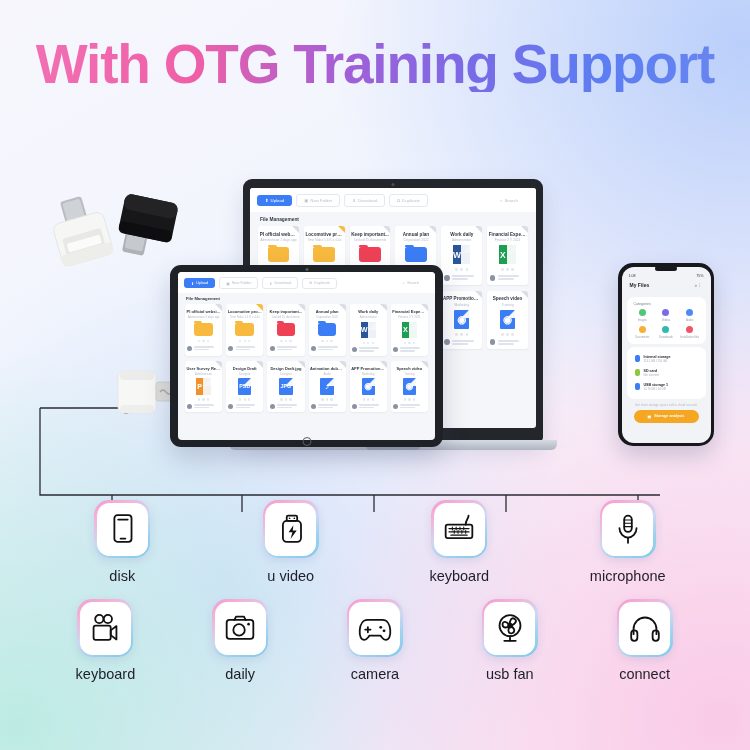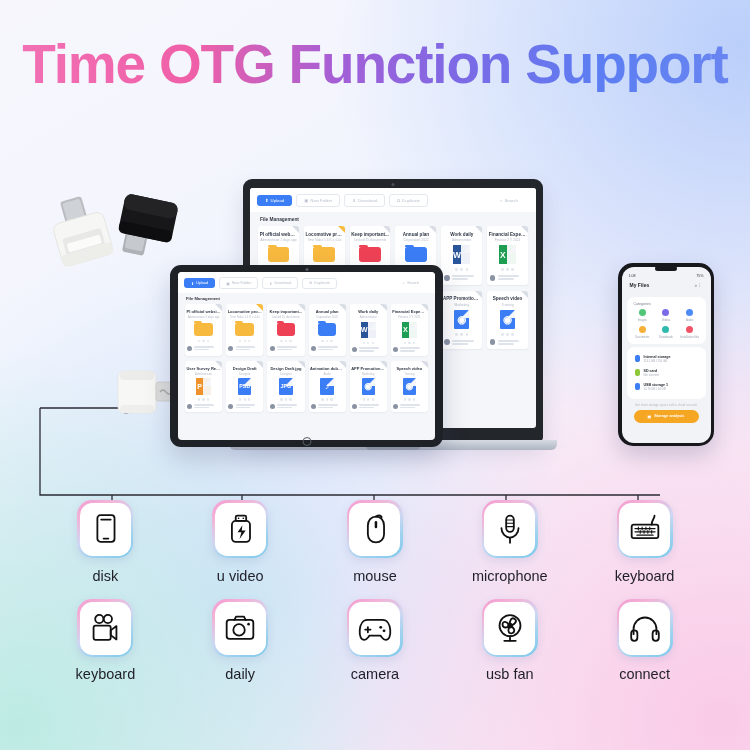--- a/index.html
+++ b/index.html
@@ -118,21 +118,21 @@
     box-shadow:0 3px 8px rgba(130,140,190,.2);
   }
   .ibox-in { width:100%; height:100%; background:#fff; border-radius:12.5px; display:flex; align-items:center; justify-content:center; }
   .ilabel { margin-top:10px; font-size:14.5px; color:#1f1f28; white-space:nowrap; }
   .irow.two .ilabel { margin-top:9px; }
 </style>
 </head>
 <body>
 
 <div class="hdr">
-  <div class="title">Time OTG Function Support</div>
+  <div class="title">With OTG Training Support</div>
 </div>
 
 <svg class="lines" viewBox="0 0 750 750">
   <g stroke="#2b2b33" stroke-width="1.3" fill="none">
     <path d="M40 408 L40 495 L660 495"></path>
     <path d="M40 408 L125 408"></path>
     <path d="M112 495 L112 512"></path>
     <path d="M242 495 L242 512"></path>
     <path d="M374 495 L374 512"></path>
     <path d="M506 495 L506 512"></path>
@@ -802,47 +802,20 @@
               <path d="M23.5 14.5 L18.5 22 h4 l-2 7 l6.5-9 h-4.2 z" fill="#111" stroke="none"></path>
         </svg>
       </div>
     </div>
     <div class="ilabel">u video</div>
   </div>
       <div class="icell">
     <div class="ibox">
       <div class="ibox-in">
         <svg width="40" height="40" viewBox="0 0 42 37" fill="none" stroke="#111" stroke-width="1.9" stroke-linecap="round" stroke-linejoin="round">
-          <path d="M22 5.5 c-5 0-8.5 4-8.5 9.5 v9 c0 5 3.6 8.5 8.5 8.5 s8.5-3.5 8.5-8.5 v-9 c0-5.5-3.5-9.5-8.5-9.5 z"></path>
-              <path d="M22 5.5 c2.8 -1.8 5.2 -1.5 6 0.6"></path>
-              <line x1="22" y1="11.5" x2="22" y2="16.5" stroke-width="2.6"></line>
-        </svg>
-      </div>
-    </div>
-    <div class="ilabel">mouse</div>
-  </div>
-      <div class="icell">
-    <div class="ibox">
-      <div class="ibox-in">
-        <svg width="40" height="40" viewBox="0 0 42 37" fill="none" stroke="#111" stroke-width="1.9" stroke-linecap="round" stroke-linejoin="round">
-          <rect x="17" y="4.5" width="8" height="17" rx="4"></rect>
-              <line x1="17" y1="9" x2="25" y2="9" stroke-width="1.2"></line>
-              <line x1="17" y1="12.5" x2="25" y2="12.5" stroke-width="1.2"></line>
-              <line x1="17" y1="16" x2="25" y2="16" stroke-width="1.2"></line>
-              <path d="M12 17.5 c0 6 4.5 10 9 10 s9-4 9-10"></path>
-              <line x1="21" y1="27.5" x2="21" y2="33"></line>
-        </svg>
-      </div>
-    </div>
-    <div class="ilabel">microphone</div>
-  </div>
-      <div class="icell">
-    <div class="ibox">
-      <div class="ibox-in">
-        <svg width="40" height="40" viewBox="0 0 42 37" fill="none" stroke="#111" stroke-width="1.9" stroke-linecap="round" stroke-linejoin="round">
           <rect x="7" y="14" width="28" height="14" rx="2.2"></rect>
               <path d="M28 14 c0-5 3-6.5 3-9.5"></path>
               <g stroke-width="1.3">
                 <line x1="10.5" y1="18" x2="31.5" y2="18"></line>
                 <line x1="10.5" y1="21.5" x2="31.5" y2="21.5"></line>
                 <line x1="12.5" y1="25" x2="29.5" y2="25"></line>
               </g>
               <g stroke-width="1.1">
                 <line x1="14" y1="16.5" x2="14" y2="19.5"></line>
                 <line x1="18" y1="16.5" x2="18" y2="19.5"></line>
@@ -851,20 +824,35 @@
                 <line x1="16" y1="20" x2="16" y2="23"></line>
                 <line x1="20" y1="20" x2="20" y2="23"></line>
                 <line x1="24" y1="20" x2="24" y2="23"></line>
                 <line x1="28" y1="20" x2="28" y2="23"></line>
               </g>
         </svg>
       </div>
     </div>
     <div class="ilabel">keyboard</div>
   </div>
+      <div class="icell">
+    <div class="ibox">
+      <div class="ibox-in">
+        <svg width="40" height="40" viewBox="0 0 42 37" fill="none" stroke="#111" stroke-width="1.9" stroke-linecap="round" stroke-linejoin="round">
+          <rect x="17" y="4.5" width="8" height="17" rx="4"></rect>
+              <line x1="17" y1="9" x2="25" y2="9" stroke-width="1.2"></line>
+              <line x1="17" y1="12.5" x2="25" y2="12.5" stroke-width="1.2"></line>
+              <line x1="17" y1="16" x2="25" y2="16" stroke-width="1.2"></line>
+              <path d="M12 17.5 c0 6 4.5 10 9 10 s9-4 9-10"></path>
+              <line x1="21" y1="27.5" x2="21" y2="33"></line>
+        </svg>
+      </div>
+    </div>
+    <div class="ilabel">microphone</div>
+  </div>
     </div>
   <div class="irow two" id="iconRow2">
       <div class="icell">
     <div class="ibox">
       <div class="ibox-in">
         <svg width="40" height="40" viewBox="0 0 42 37" fill="none" stroke="#111" stroke-width="1.9" stroke-linecap="round" stroke-linejoin="round">
           <circle cx="15" cy="9" r="4.3"></circle>
               <circle cx="24" cy="9" r="4.3"></circle>
               <rect x="9" y="16" width="18" height="15" rx="2.2"></rect>
               <path d="M27 21 l6-4.5 v14 l-6-4.5 z"></path>

